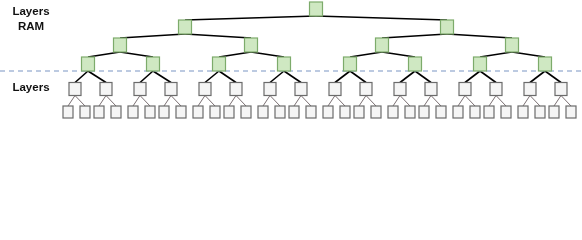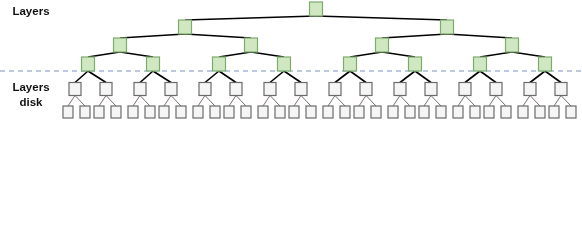--- a/index.html
+++ b/index.html
@@ -180,20 +180,20 @@
         <rect x="501" y="106" width="10" height="12" fill="#f5f5f5" stroke="#6b6b6b" stroke-width="1.2"></rect>
         <rect x="518" y="106" width="10" height="12" fill="#f5f5f5" stroke="#6b6b6b" stroke-width="1.2"></rect>
         <rect x="535" y="106" width="10" height="12" fill="#f5f5f5" stroke="#6b6b6b" stroke-width="1.2"></rect>
         <rect x="549" y="106" width="10" height="12" fill="#f5f5f5" stroke="#6b6b6b" stroke-width="1.2"></rect>
         <rect x="566" y="106" width="10" height="12" fill="#f5f5f5" stroke="#6b6b6b" stroke-width="1.2"></rect>
       </g>
     </svg>
 
   <div class="label-block" id="label-ram">
     <span class="lbl-line">Layers</span>
+    <span class="lbl-line">RAM</span>
   </div>
 
   <div class="label-block" id="label-disk">
     <span class="lbl-line">Layers</span>
-    <span class="lbl-line">disk</span>
   </div>
 
 </div>
 
 </body></html>

